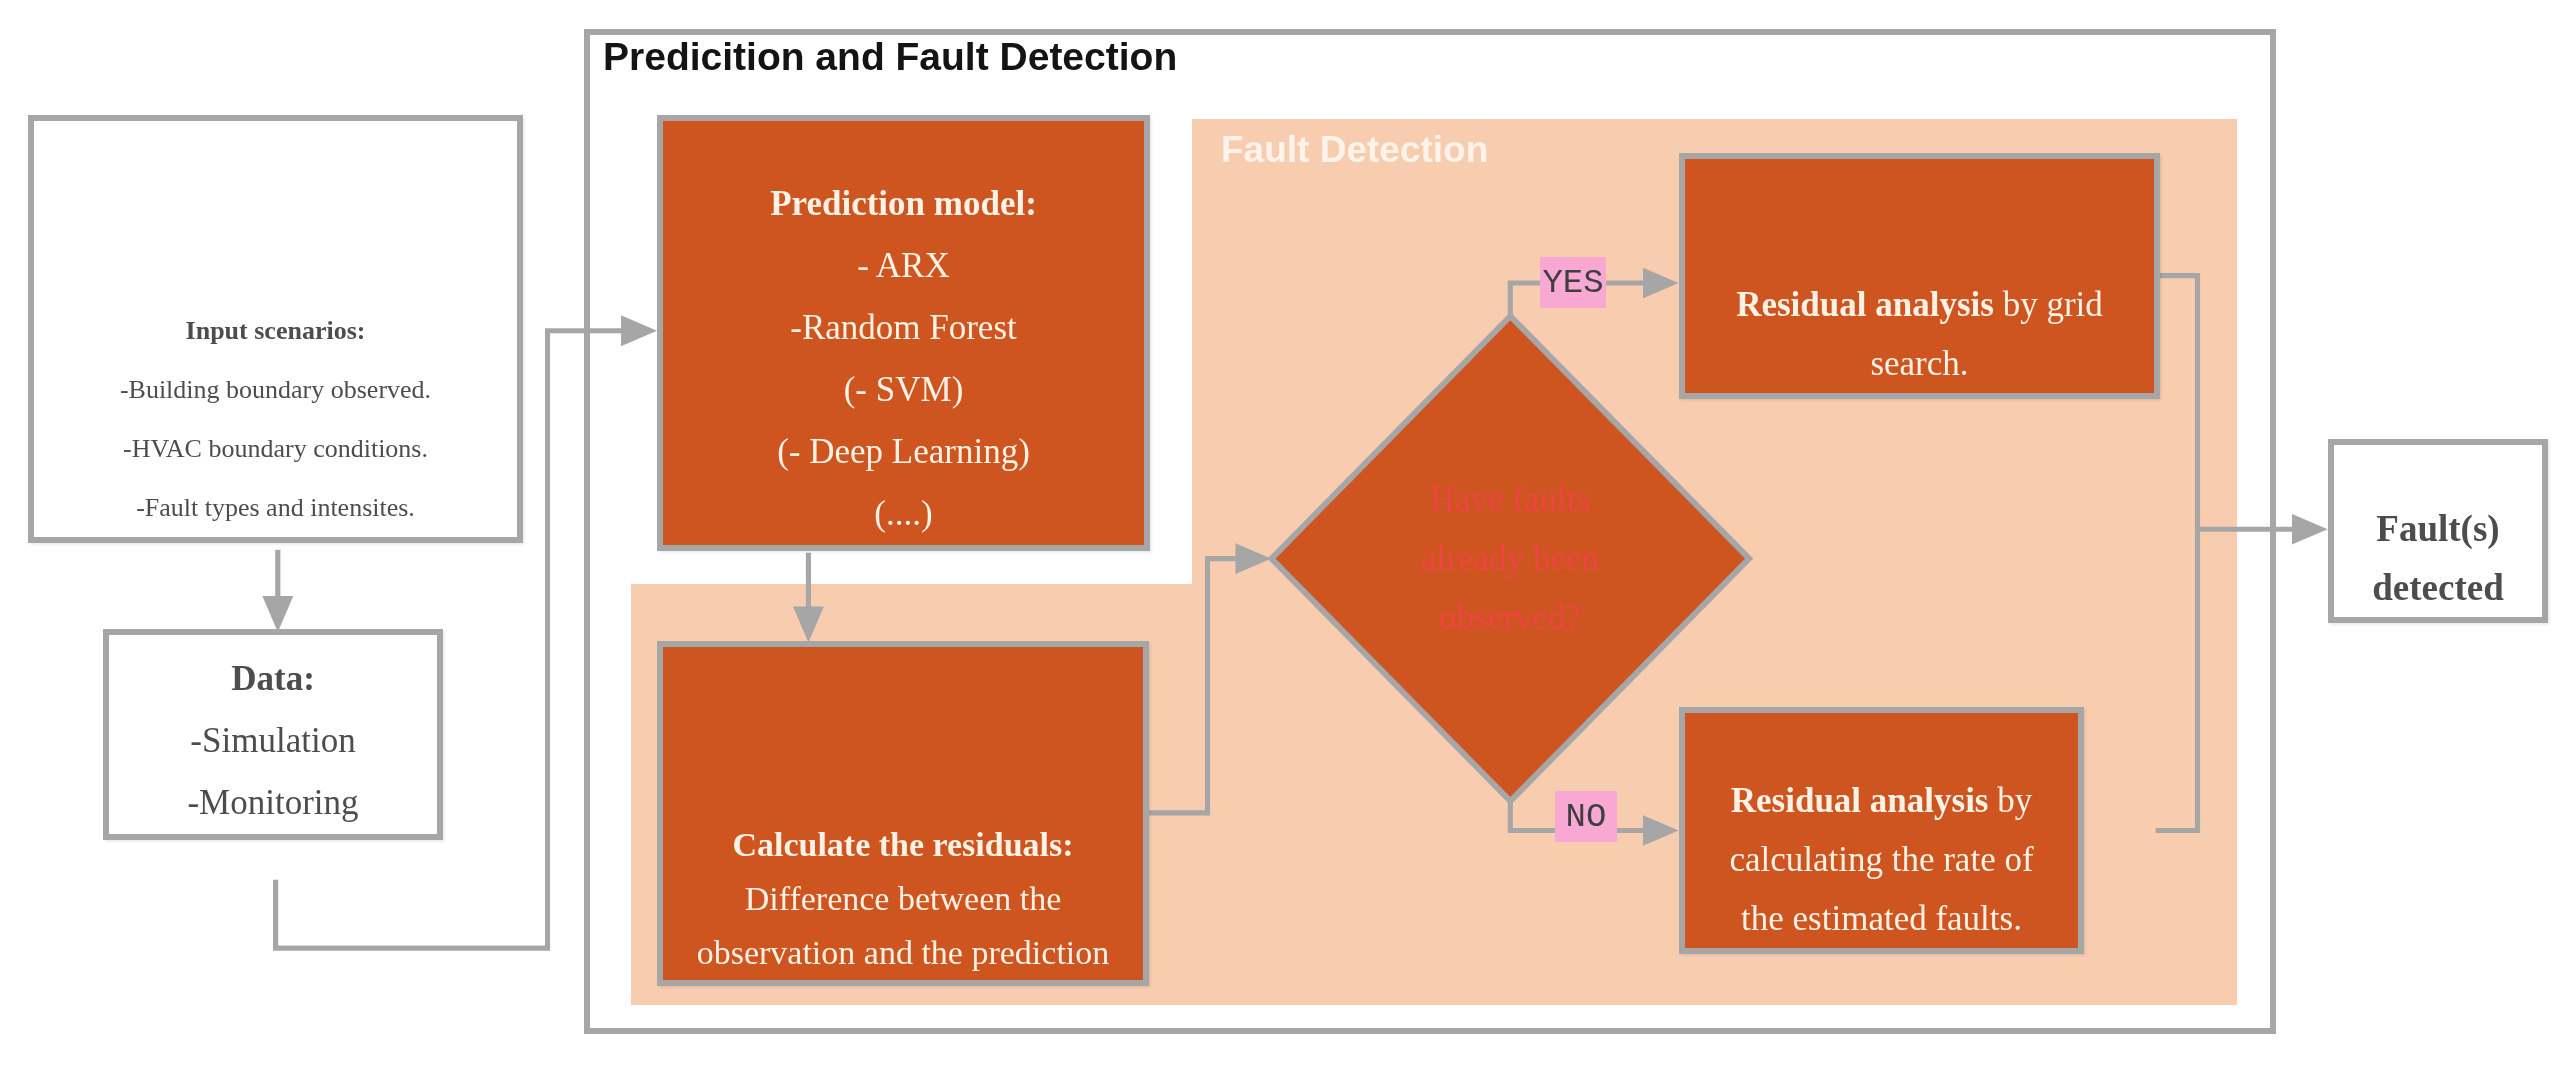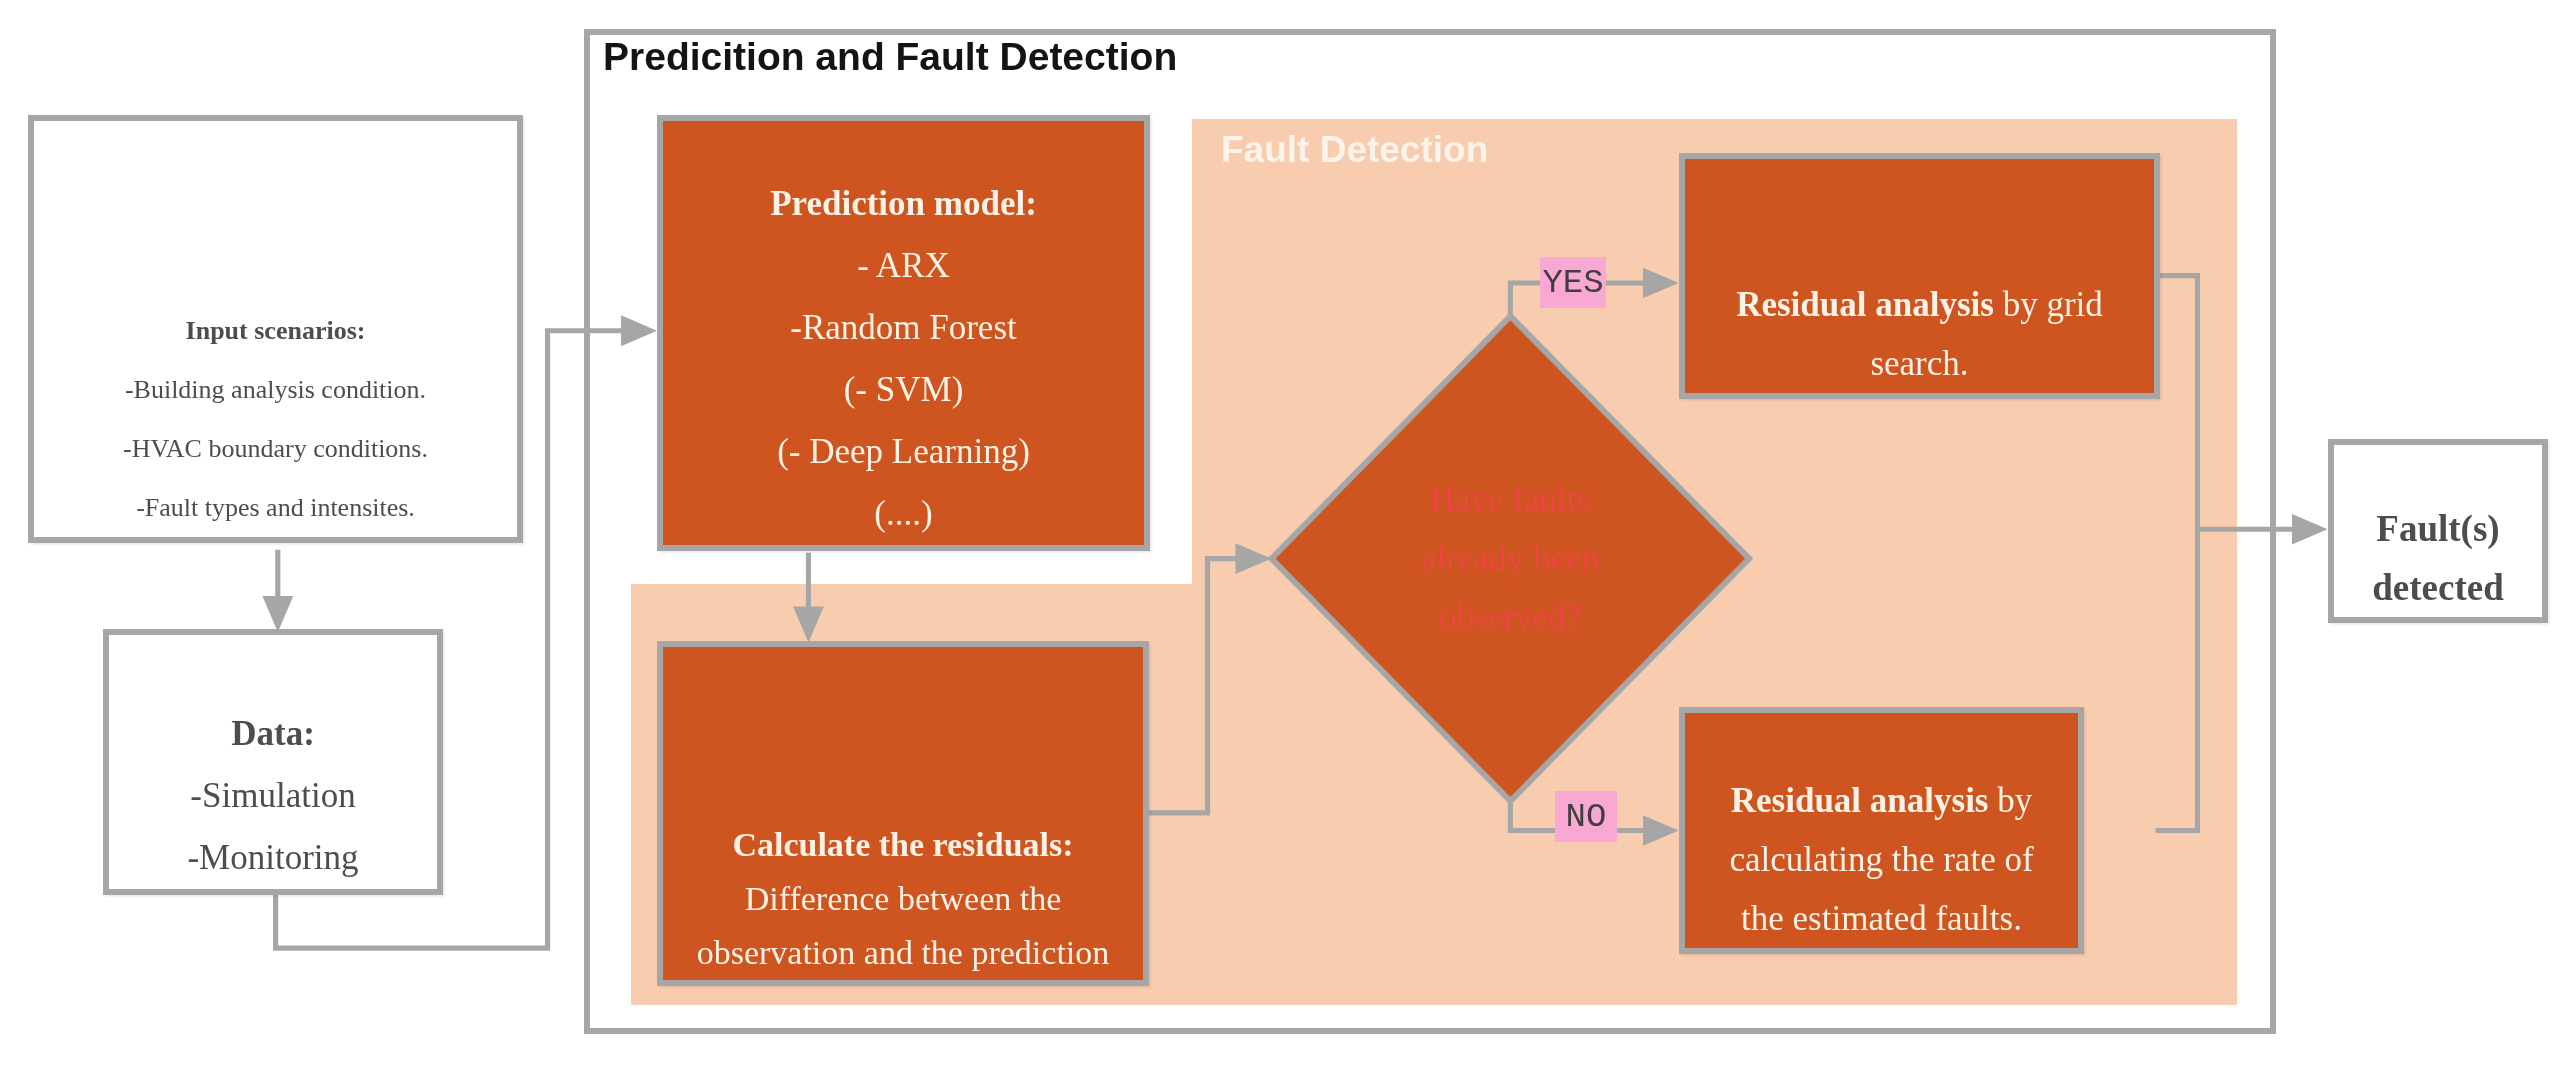--- a/index.html
+++ b/index.html
@@ -76,26 +76,26 @@
     <path d="M 2990 720 L 3125 720" stroke="#A6A6A6" stroke-width="7" fill="none" marker-end="url(#ah)"></path>
     <polygon points="1730,760 2055,430 2380,760 2055,1090" fill="#CE5420" stroke="#A6A6A6" stroke-width="8"></polygon>
   </svg>
 
   <div class="abs title" style="left:603px;top:35px;">Predicition and Fault Detection</div>
 
   <div class="abs region-label" style="left:1221px;top:129px;">Fault Detection</div>
 
   <div class="abs box white-box input-box" style="left:28px;top:115px;width:495px;height:428px;">
     <div class="bold">Input scenarios:</div>
-    <div>-Building analysis condition.</div>
+    <div>-Building boundary observed.</div>
     <div>-HVAC boundary conditions.</div>
     <div>-Fault types and intensites.</div>
   </div>
 
-  <div class="abs box white-box data-box" style="left:103px;top:629px;width:340px;height:266px;">
+  <div class="abs box white-box data-box" style="left:103px;top:629px;width:340px;height:211px;">
     <div class="bold">Data:</div>
     <div>-Simulation</div>
     <div>-Monitoring</div>
   </div>
 
   <div class="abs box orange-box pred-box" style="left:657px;top:115px;width:493px;height:436px;">
     <div class="bold">Prediction model:</div>
     <div>- ARX</div>
     <div>-Random Forest</div>
     <div>(- SVM)</div>

